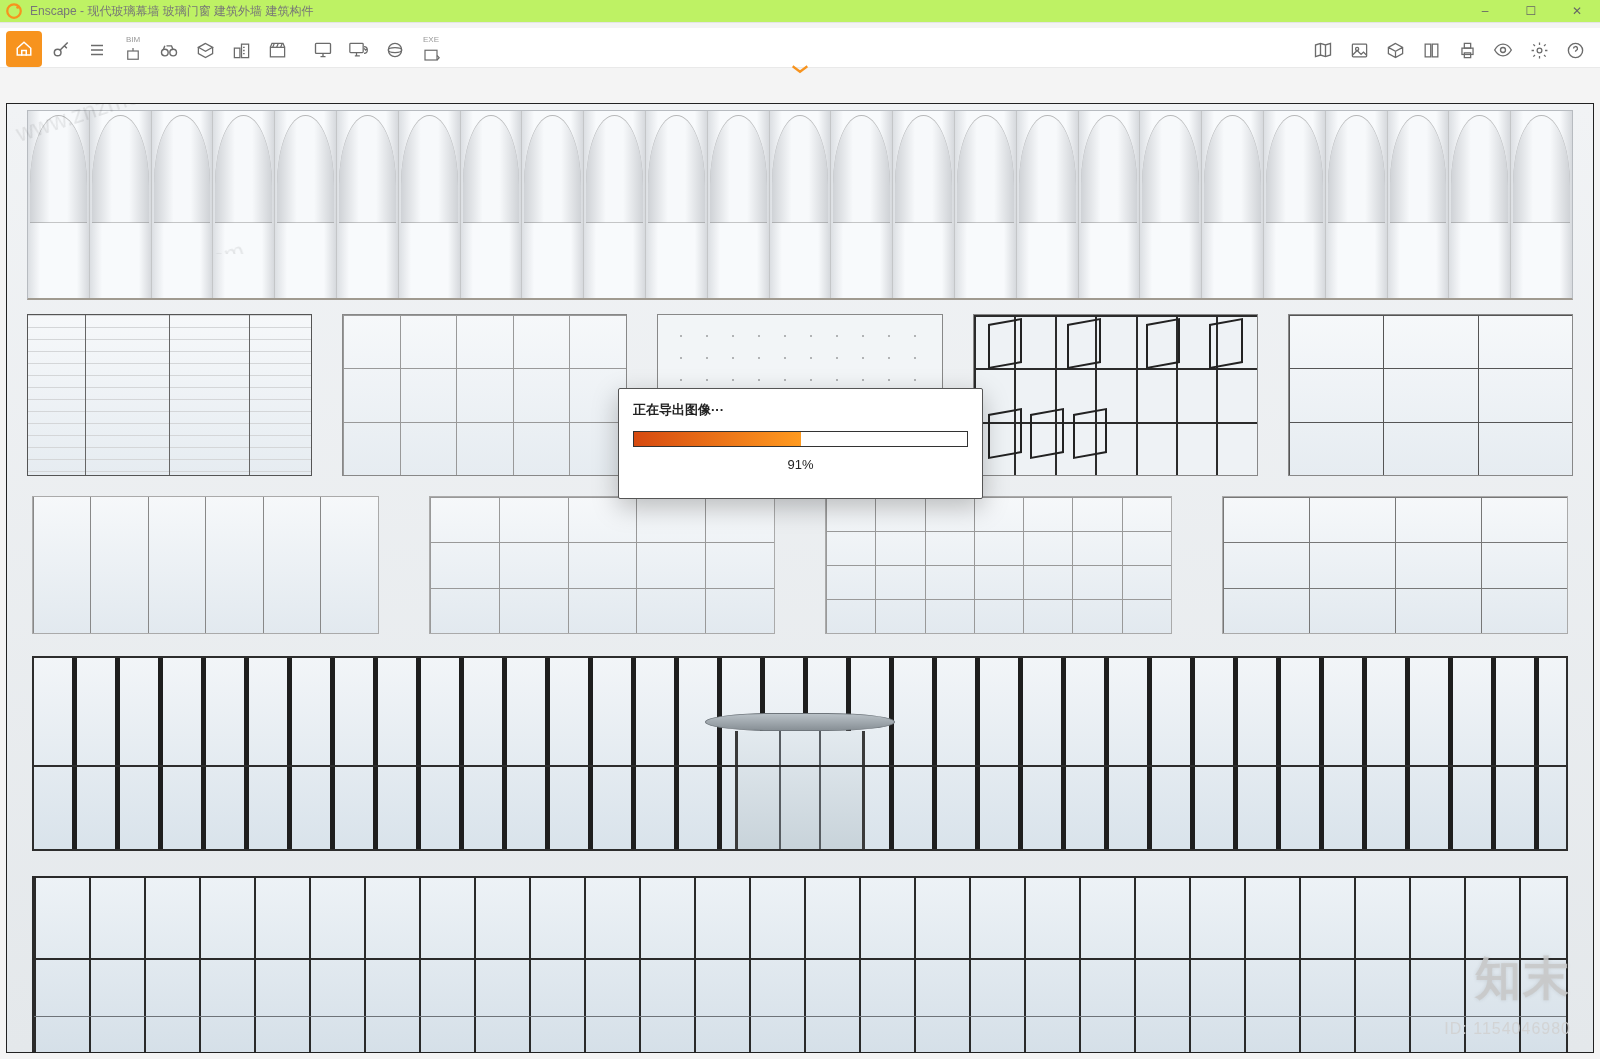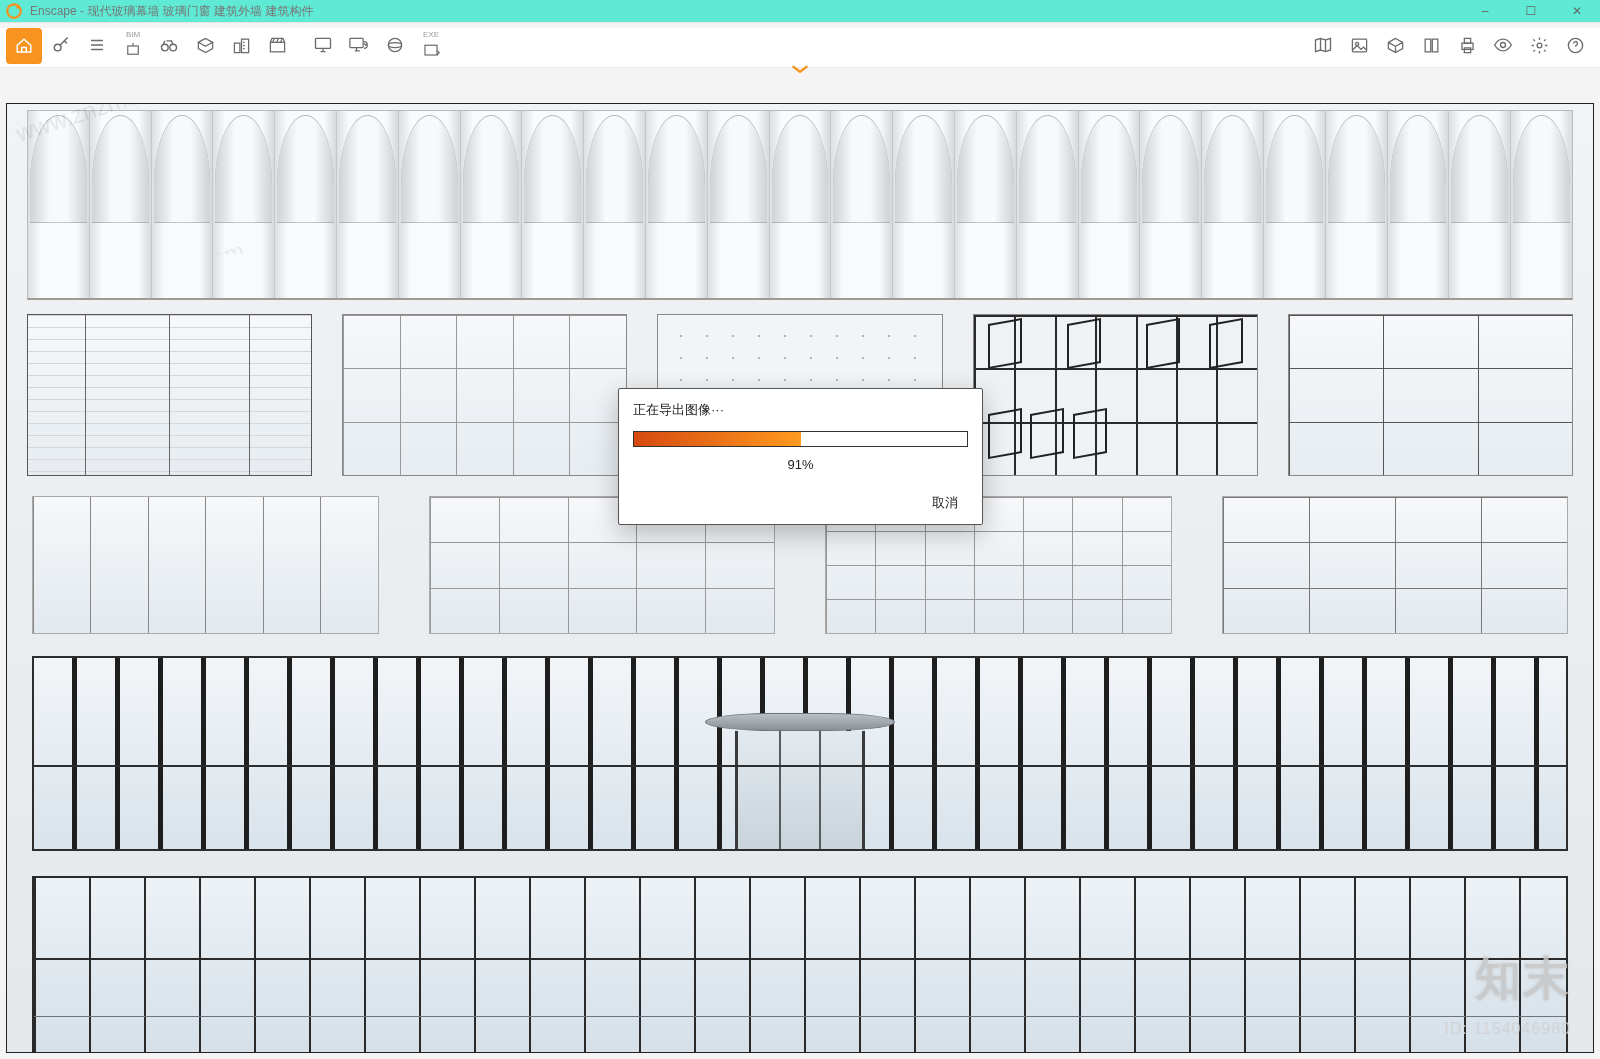--- a/index.html
+++ b/index.html
@@ -7,38 +7,38 @@
     margin: 0; padding: 0;
     width: 1600px; height: 1059px;
     font-family: "Microsoft YaHei", "Segoe UI", Arial, sans-serif;
     background: #f4f4f4;
     overflow: hidden;
     position: relative;
   }
   
   .titlebar {
     position: absolute; left:0; top:0; right:0; height:23px;
-    background:#5eead4; display:flex; align-items:center;
+    background:#bef264; display:flex; align-items:center;
     font-size:12px; color:#777; border-bottom:1px solid #e5e5e5;
   }
   .titlebar .logo {
     width:28px; height:28px; display:flex;align-items:center;justify-content:center;
   }
   .titlebar .title { flex:1; padding-left:2px; }
   .win-btns { display:flex; }
   .win-btn {
     width:46px; height:28px; display:flex;align-items:center;justify-content:center;
     color:#666; cursor:pointer;
   }
 
   
   .toolbar {
     position:absolute; left:0; top:28px; right:0; height:40px;
     background:#fff; border-bottom:1px solid #e9e9e9;
-    display:flex; align-items:flex-start; padding:0 6px;
+    display:flex; align-items:flex-end; padding:0 6px;
   }
   .tbtn {
     width:34px; height:34px; display:flex;align-items:center;justify-content:center;
     color:#6b6b6b; border-radius:4px; cursor:pointer; margin-right:2px;
   }
   .tbtn.home {
     background:#f7931e; color:#fff; width:36px; height:36px;
   }
   .toolbar-spacer { flex:1; }
   .tbtn .lbl {
@@ -233,21 +233,21 @@
     content:"";position:absolute;left:0;right:0;top:72%;height:1px;background:#6e7378;
   }
 
   
   .dialog{
     position:absolute; width:365px; left:618px; top:388px;
     background:#fff; border:1px solid #555; border-radius:2px;
     box-shadow:0 8px 26px rgba(0,0,0,0.25);
     padding:12px 14px 8px; font-size:13.5px; color:#222;
   }
-  .dialog .dtitle{font-weight:400; font-size:13px; margin-bottom:12px;}
+  .dialog .dtitle{font-weight:700; font-size:13px; margin-bottom:12px;}
   .pbar{
     height:16px; border:1px solid #333; background:#fff; position:relative;
   }
   .pbar .fill{
     position:absolute; left:0; top:0; bottom:0; width:50%;
     background:linear-gradient(90deg,#d64a10,#ff9a1f);
   }
   .pct{ text-align:center; margin:10px 0 18px; font-size:13px;}
   .dlg-actions{ text-align:right; }
   .cancel{
@@ -542,16 +542,13 @@
   <div class="brand-bottom">知末</div>
   <div class="brand-id">ID: 1154046980</div>
 </div>
 
 <div class="dialog">
   <div class="dtitle">正在导出图像···</div>
   <div class="pbar">
     <div class="fill" style="width:50%"></div>
   </div>
   <div class="pct">91%</div>
-  <div class="dlg-actions">
-    <span class="cancel">取消</span>
-  </div>
 </div>
 
 </body></html>

